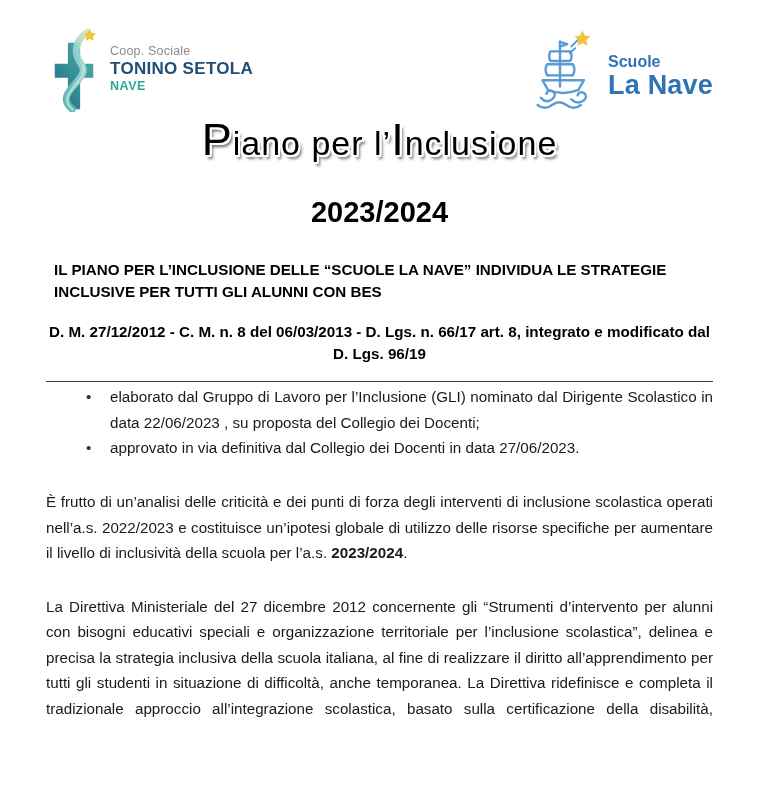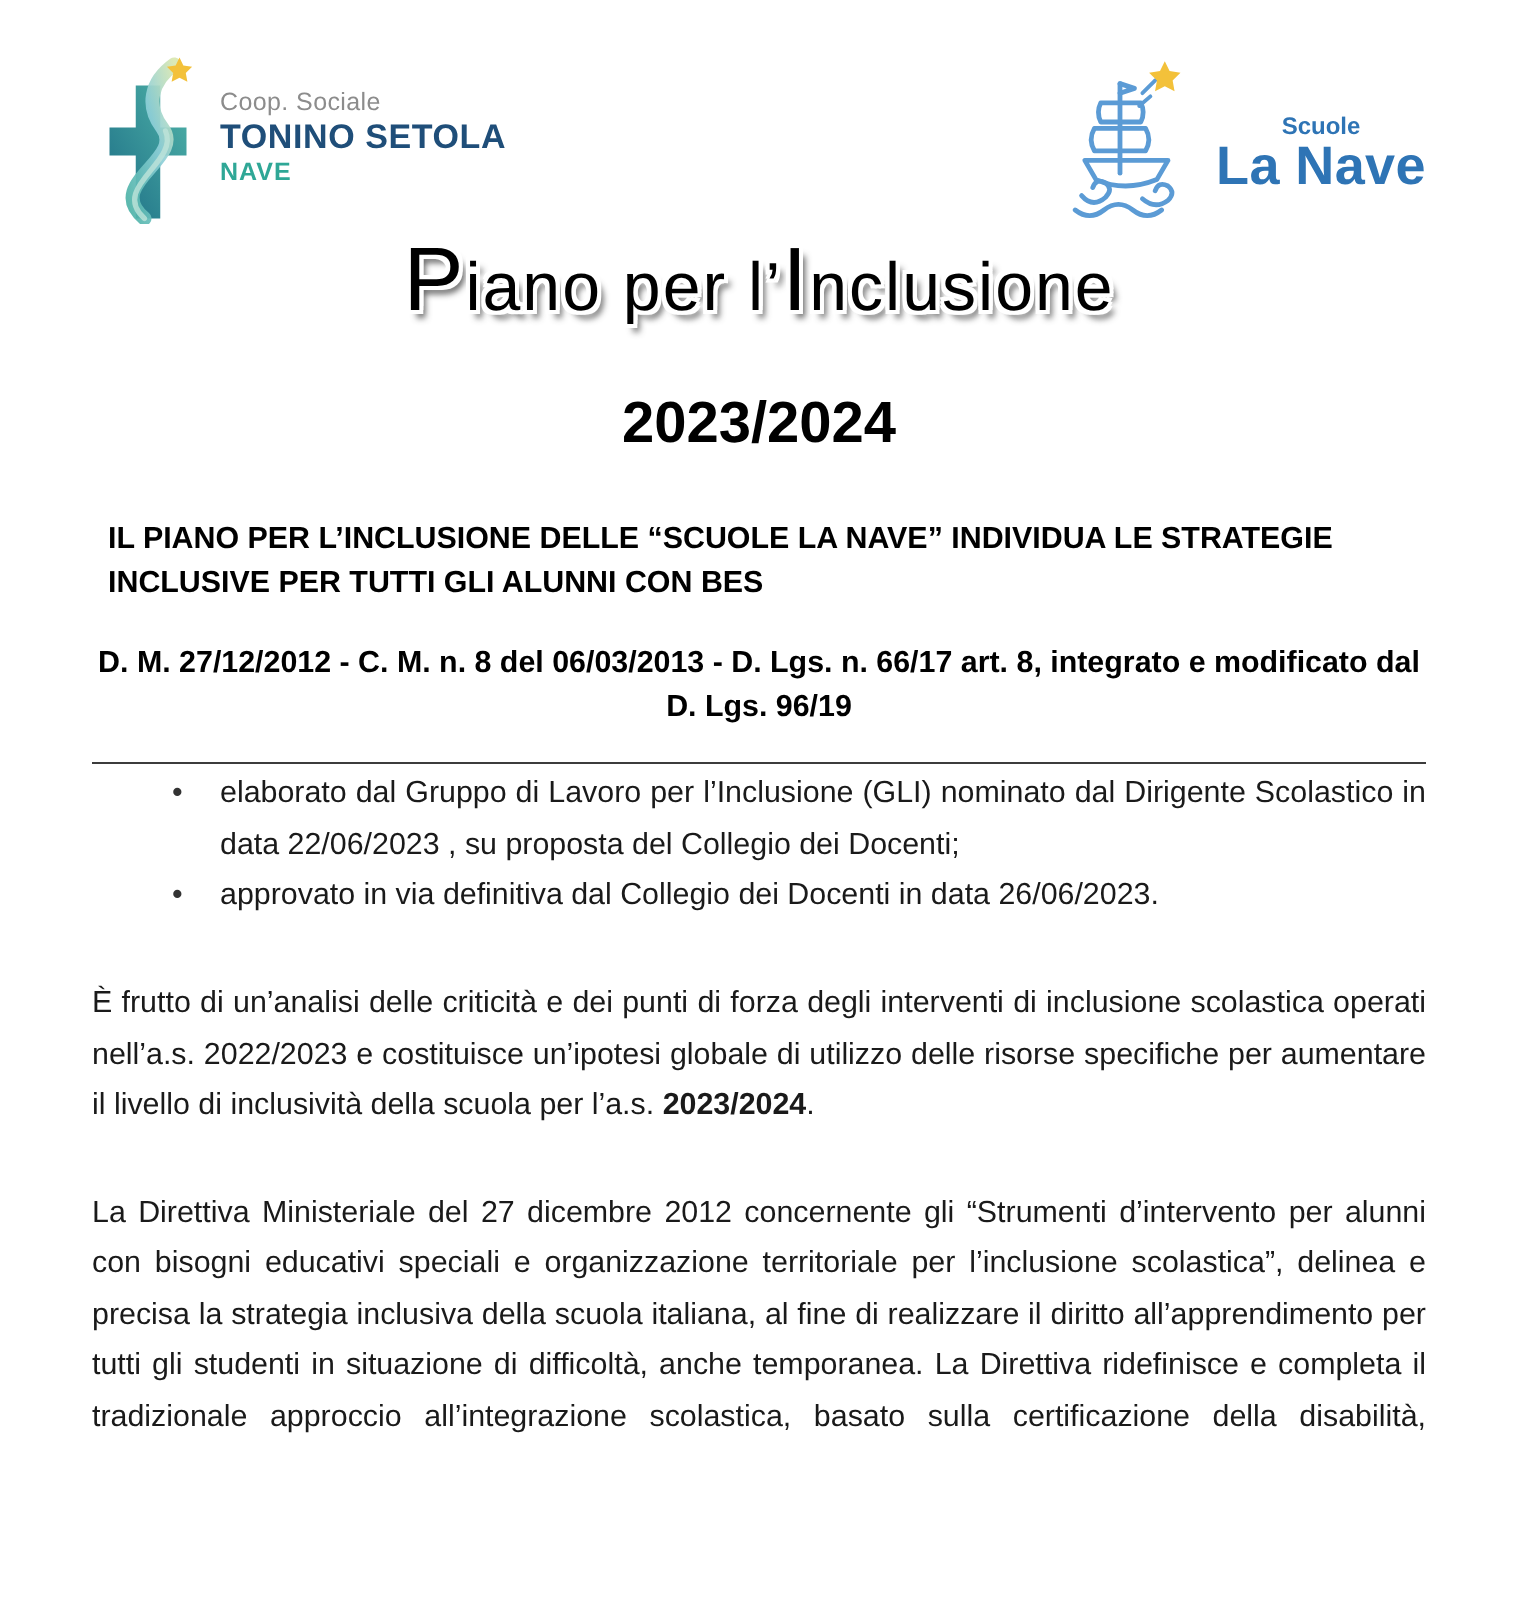--- a/index.html
+++ b/index.html
@@ -26,21 +26,21 @@
     display: flex;
     align-items: center;
     gap: 8px;
   }
   .logo svg { display: block; }
   .tonino-text { display: flex; flex-direction: column; line-height: 1.2; }
   .tonino-coop   { font-size: 12.5px; color: #8c8c8c; letter-spacing: .2px; }
   .tonino-name   { font-size: 17px; font-weight: bold; color: #1f4e79; letter-spacing: .3px; }
   .tonino-onlus  { font-size: 12.5px; font-weight: bold; color: #2fa796; letter-spacing: .5px; }
   .lanave-text { display: flex; flex-direction: column; line-height: 1.05; margin-top: 16px; }
-  .lanave-scuole { font-size: 12px; font-weight: bold; color: #2e74b5; text-align: center; }
+  .lanave-scuole { font-size: 16px; font-weight: bold; color: #2e74b5; }
   .lanave-name   { font-size: 27px; font-weight: bold; color: #2e74b5; letter-spacing: .2px; }
 
   
   .main-title {
     text-align: center;
     margin-top: 0px;
     font-weight: normal;
     font-size: 34px;
     color: #000;
     letter-spacing: 1px;
@@ -176,21 +176,21 @@
   <hr class="divider">
 
 
   <div class="bullet-list body-text">
     <div class="bullet-item">
       <span class="bullet-marker">•</span>
       <span class="bullet-body">elaborato dal Gruppo di Lavoro per l’Inclusione (GLI) nominato dal Dirigente Scolastico in data 22/06/2023 , su proposta del Collegio dei Docenti;</span>
     </div>
     <div class="bullet-item">
       <span class="bullet-marker">•</span>
-      <span class="bullet-body">approvato in via definitiva dal Collegio dei Docenti in data 26/06/2023.</span>
+      <span class="bullet-body">approvato in via definitiva dal Collegio dei Docenti in data 27/06/2023.</span>
     </div>
   </div>
 
   <div class="body-text para">
     <span>È frutto di un’analisi delle criticità e dei punti di forza degli interventi di inclusione scolastica operati nell’a.s. 2022/2023 e costituisce un’ipotesi globale di utilizzo delle risorse specifiche per aumentare il livello di inclusività della scuola per l’a.s. </span><span class="bold">2023/2024</span><span>.</span>
   </div>
 
   <div class="body-text para">La Direttiva Ministeriale del 27 dicembre 2012 concernente gli “Strumenti d’intervento per alunni con bisogni educativi speciali e organizzazione territoriale per l’inclusione scolastica”, delinea e precisa la strategia inclusiva della scuola italiana, al fine di realizzare il diritto all’apprendimento per tutti gli studenti in situazione di difficoltà, anche temporanea. La Direttiva ridefinisce e completa il tradizionale approccio all’integrazione scolastica, basato sulla certificazione della disabilità, estendendo il campo di intervento e di responsabilità di tutta la comunità educante all’intera area dei Bisogni Educativi Speciali (BES), comprendente: svantaggio sociale e culturale, disturbi specifici dell’apprendimento, disturbi evolutivi specifici, difficoltà derivanti dalla non conoscenza della cultura della lingua italiana perché appartenenti a culture diverse.</div>
 
 </div>

